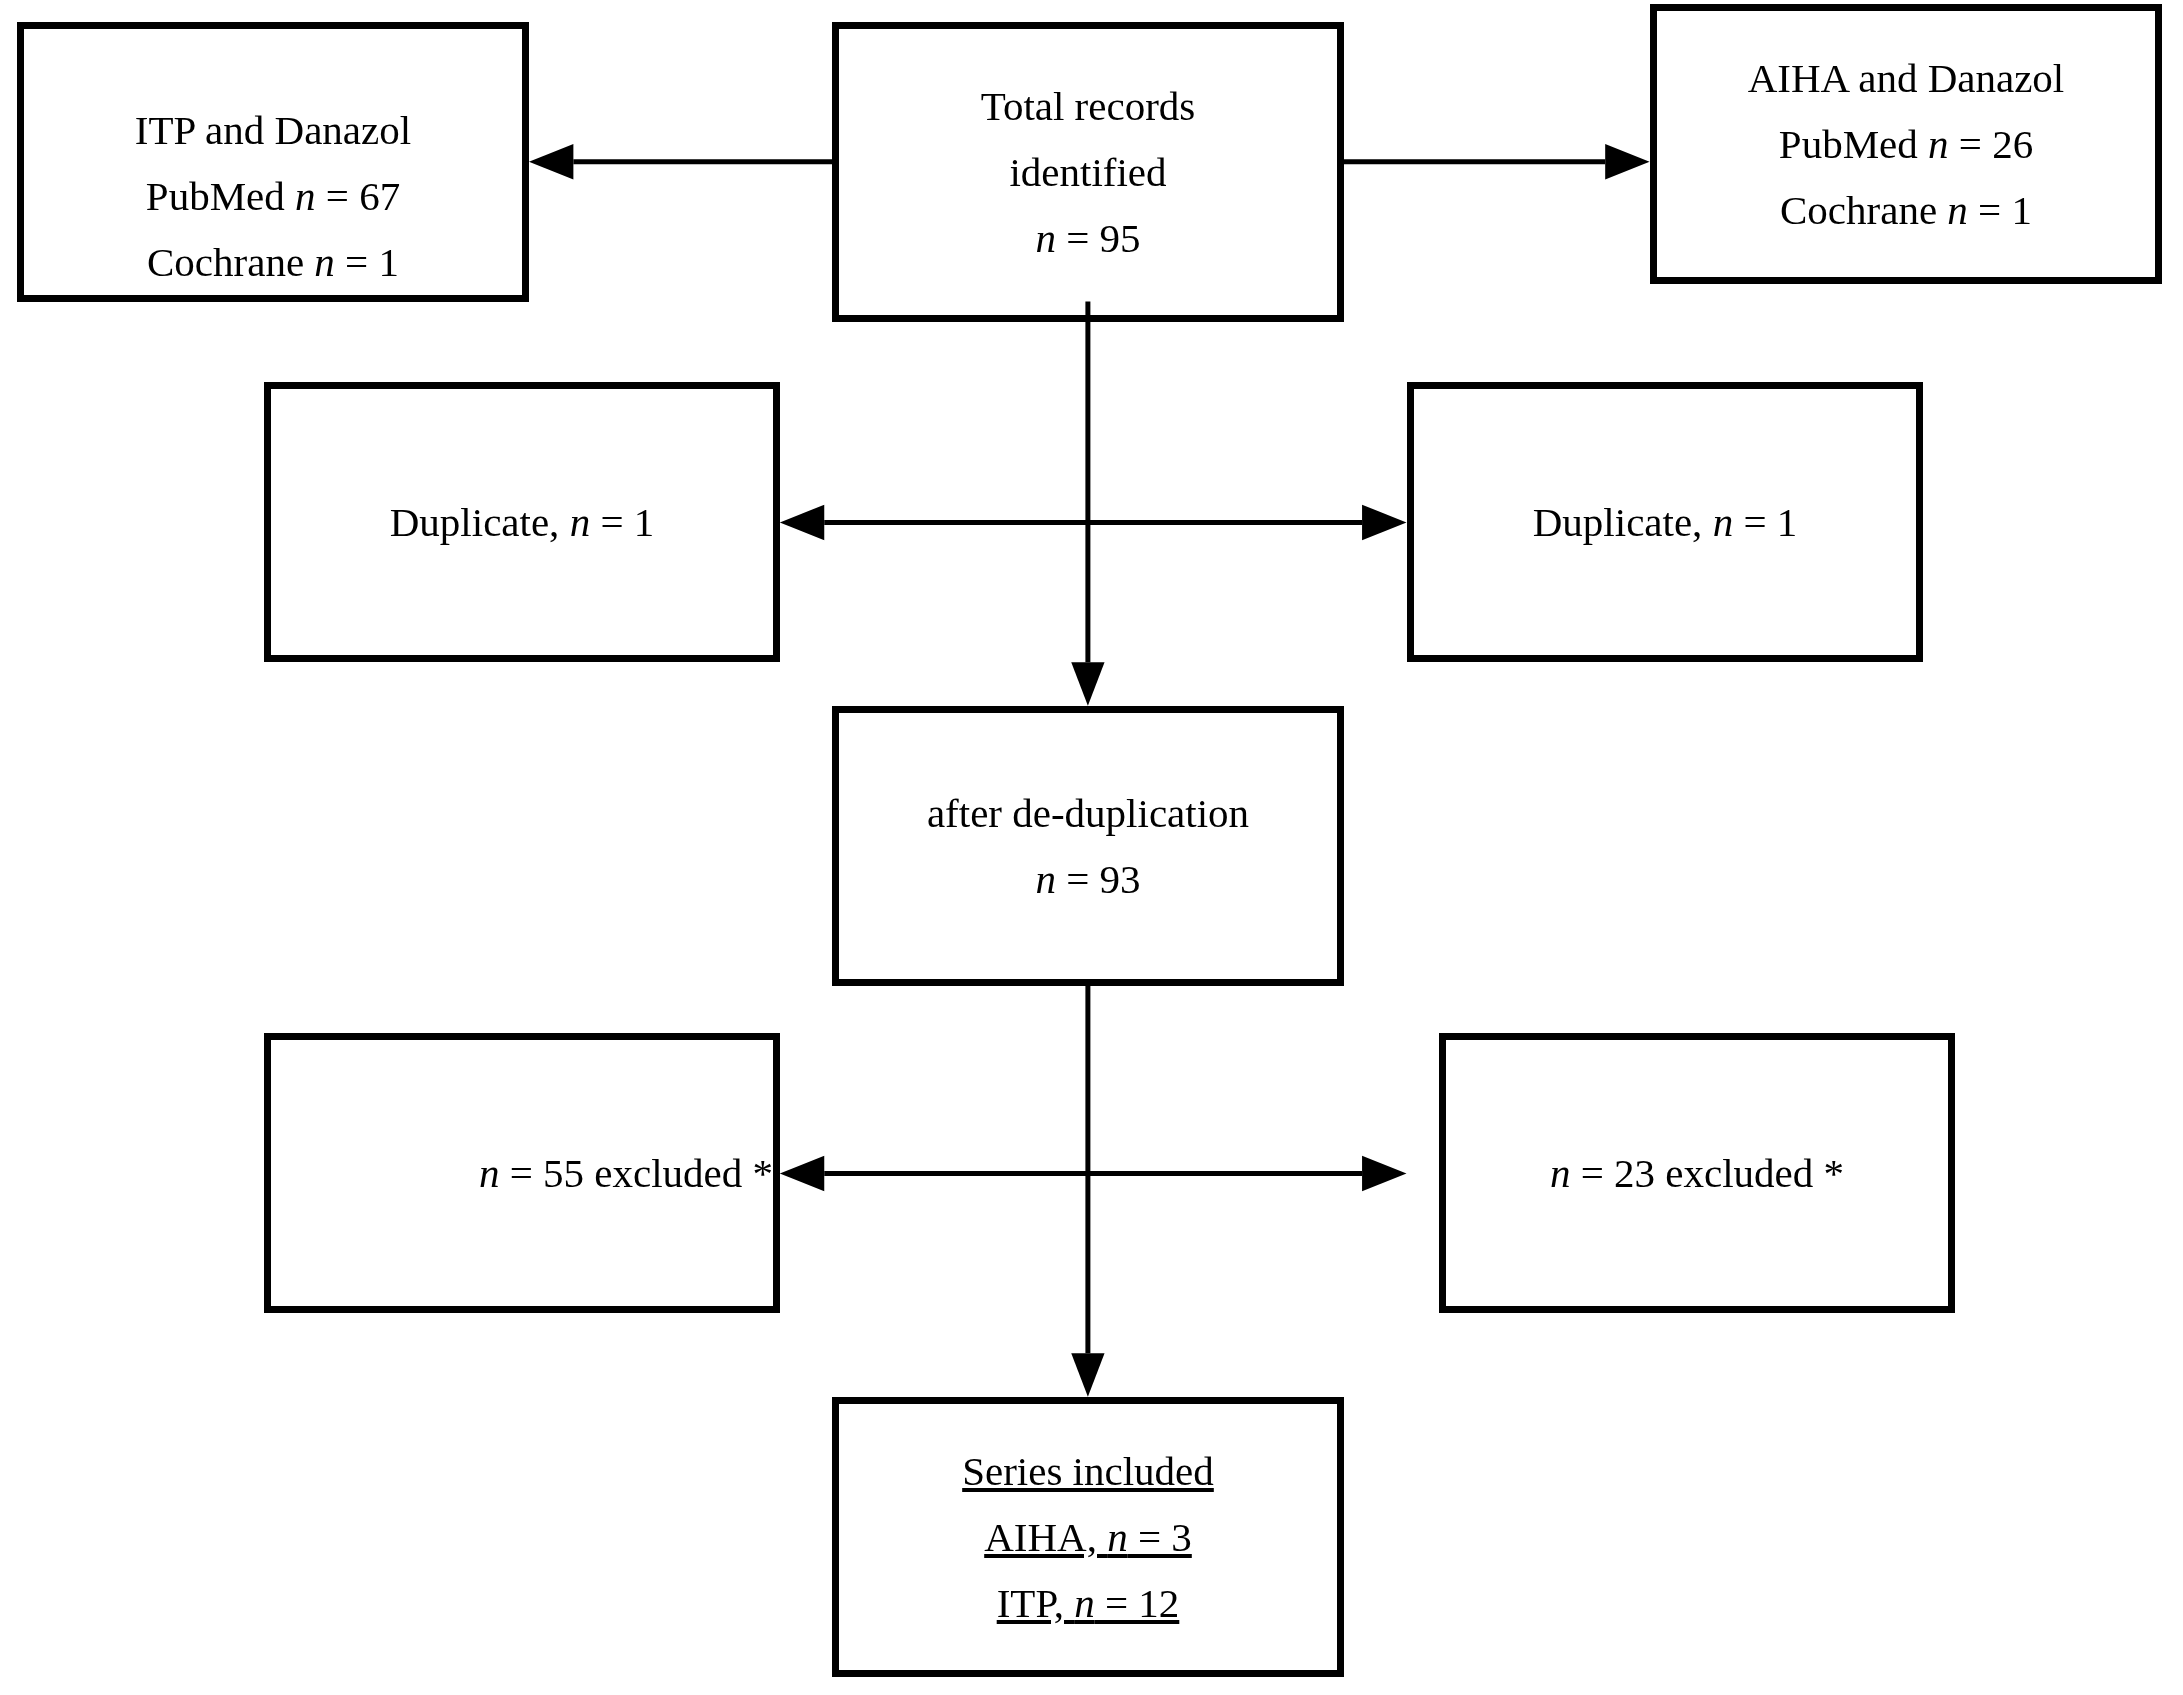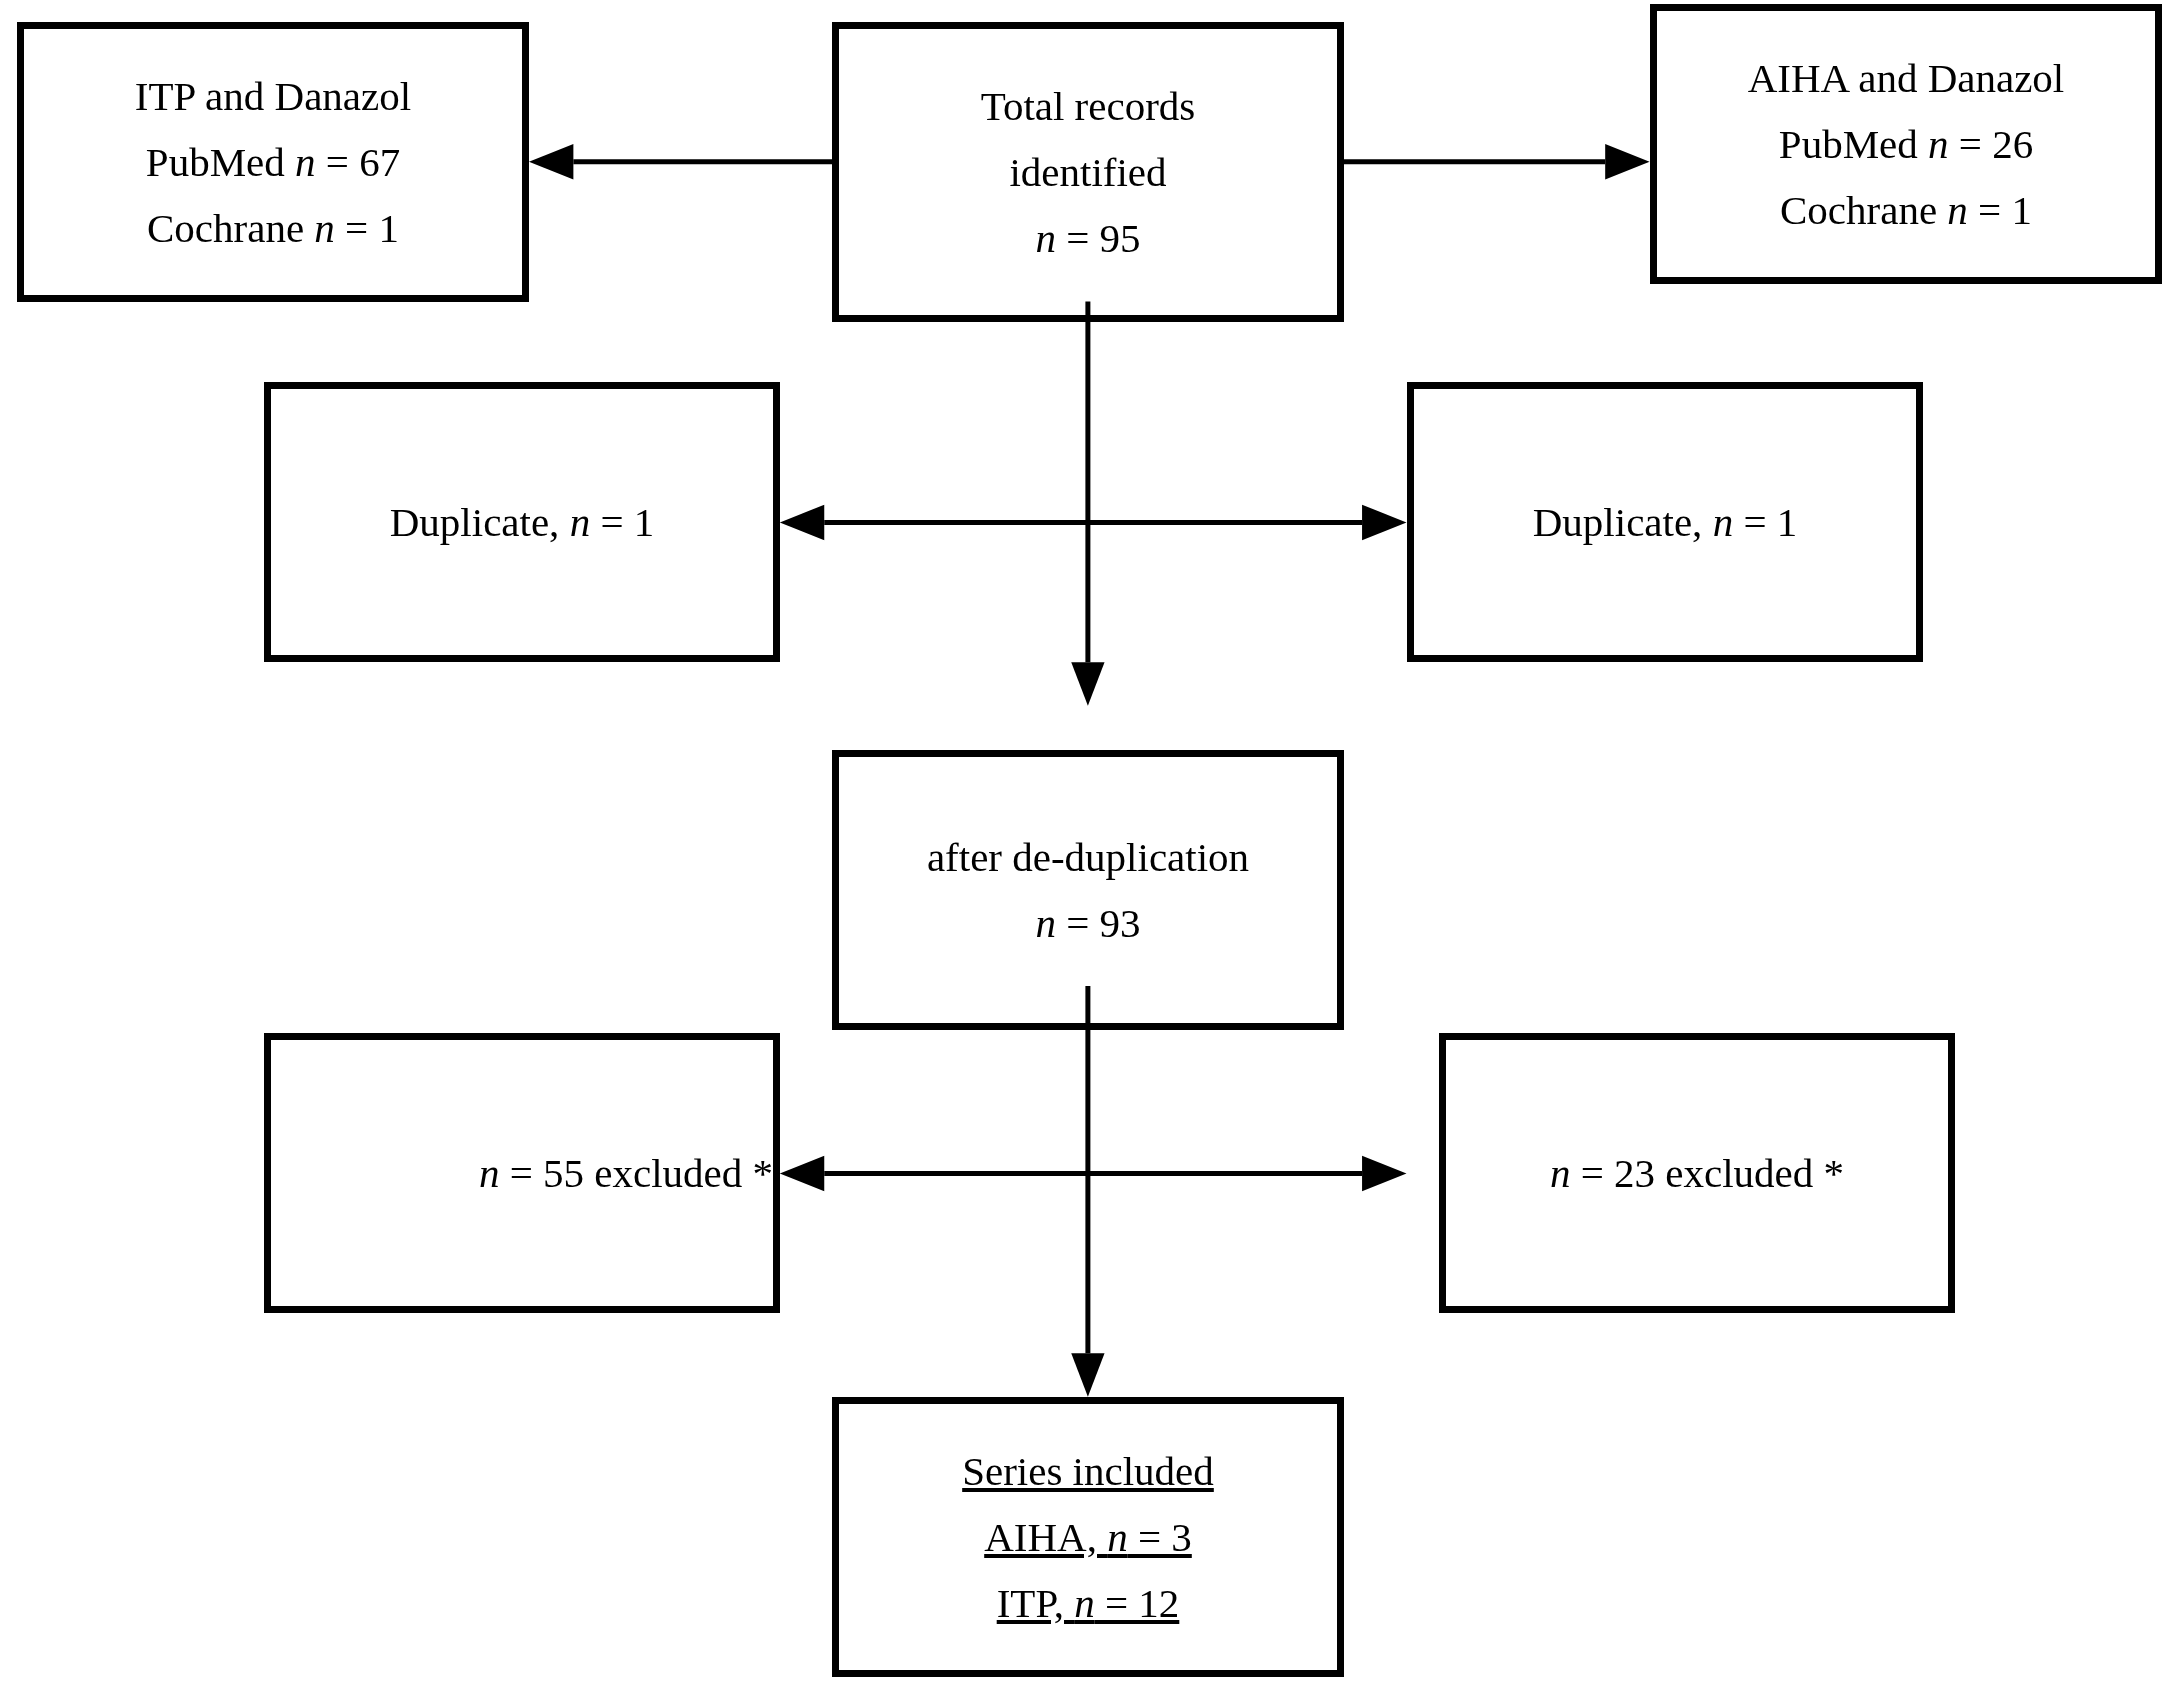--- a/index.html
+++ b/index.html
@@ -24,28 +24,28 @@
     flex-direction: column;
     justify-content: center;
     align-items: center;
     text-align: center;
     font-size: 41px;
     line-height: 66px;
     white-space: nowrap;
   }
   .box .nvar { font-style: italic; }
   
-  #box-itp      { left: 17px;   top: 21.6px;   width: 512px; height: 280px; }
+  #box-itp      { left: 17px;   top: 21.6px;   width: 512px; height: 280px; justify-content: flex-end; }
   #box-total    { left: 832px; top: 21.6px;   width: 512px; height: 300px; }
   #box-aiha     { left: 1650px; top: 4px;   width: 512px; height: 280px; align-items: center; }
   
   #box-dup-l    { left: 264px;  top: 382px;  width: 516px; height: 280px; }
   #box-dup-r    { left: 1407px; top: 382px;  width: 516px; height: 280px; }
   
-  #box-dedup    { left: 832px; top: 706px; width: 512px; height: 280px; margin-top: 44px; }
+  #box-dedup    { left: 832px; top: 706px; width: 512px; height: 280px; }
   
   #box-excl-l   { left: 264px;  top: 1033px; width: 516px; height: 280px; align-items: flex-end; }
   #box-excl-r   { left: 1407px; top: 1033px; width: 516px; height: 280px; margin-left: 32px; }
   
   #box-included { left: 832px; top: 1397px; width: 512px; height: 280px; text-decoration: underline; }
 
   #arrow-layer {
     position: absolute;
     left: 0; top: 0;
     width: 2183px; height: 1696px;

